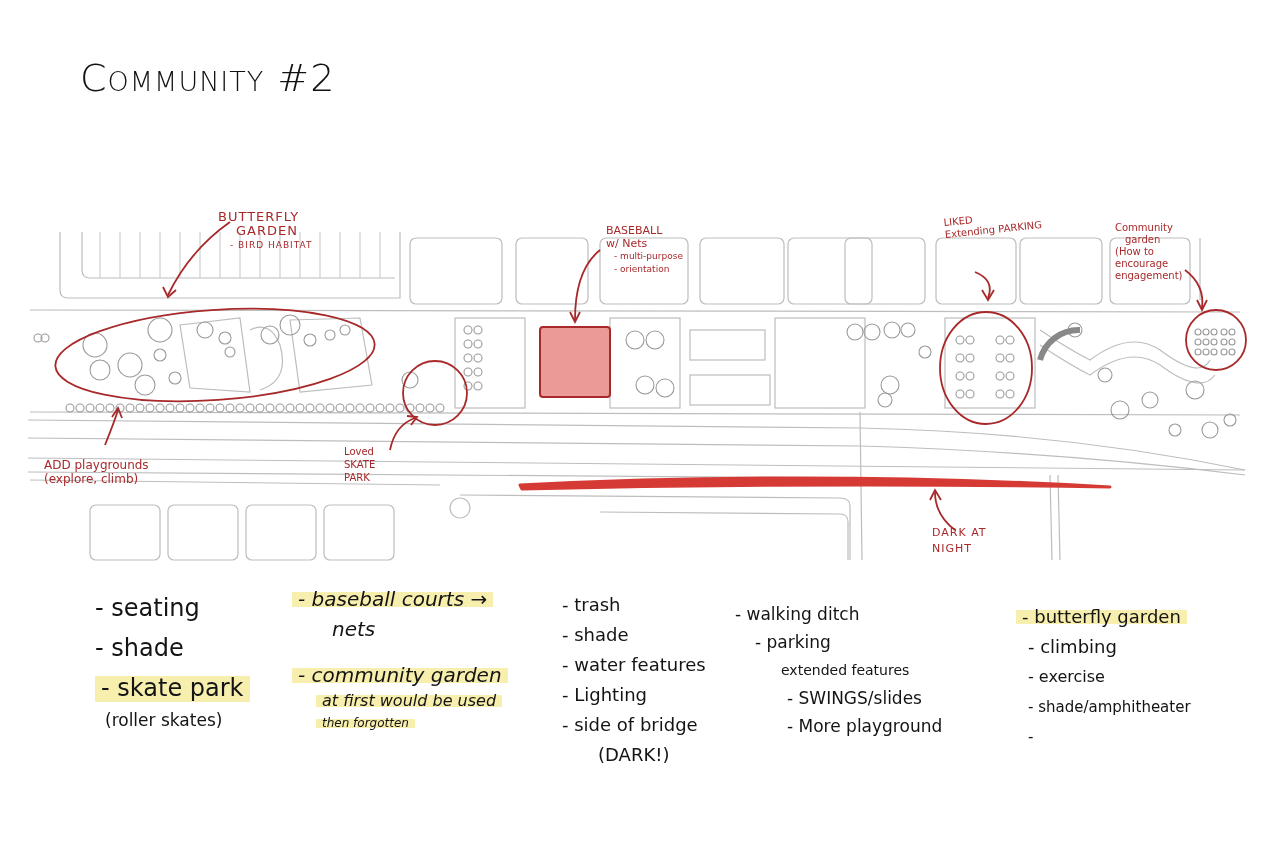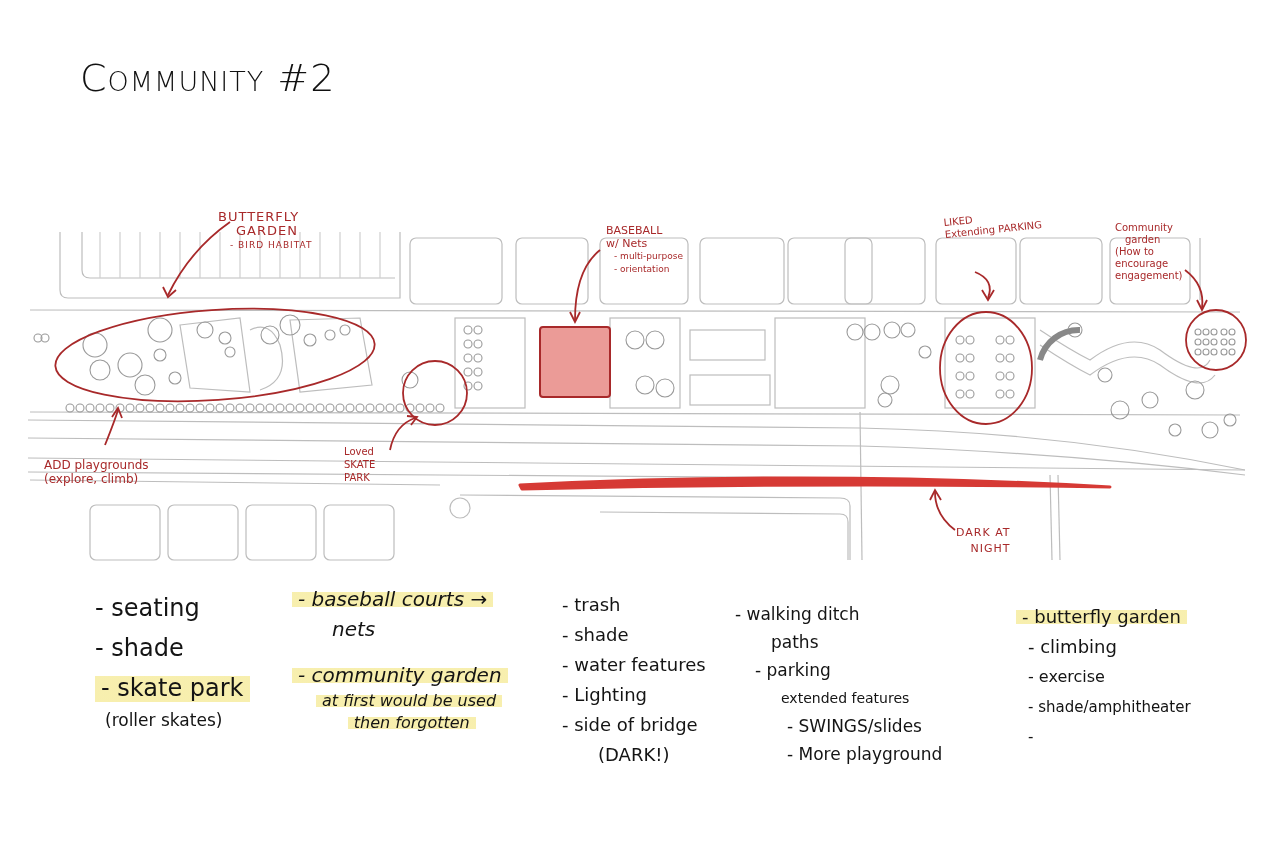--- a/index.html
+++ b/index.html
@@ -246,52 +246,51 @@
   <div class="caps">LIKED</div>
   <div>Extending PARKING</div>
 </div>
 <div class="anno" style="left:1115px;top:222px;font-size:10px;line-height:12px;">
   <div>Community</div>
   <div style="padding-left:10px">garden</div>
   <div>(How to</div>
   <div>encourage</div>
   <div>engagement)</div>
 </div>
-<div class="anno caps" style="left:956px;top:525px;font-size:11px;line-height:16px;text-align:right;">
+<div class="anno caps" style="left:932px;top:525px;font-size:11px;line-height:16px;text-align:left;">
   <div>DARK AT</div>
   <div>NIGHT</div>
 </div>
 
 <div class="note" style="left:95px;top:588px;font-size:24px;line-height:40px;">
   <div>- seating</div>
   <div>- shade</div>
   <div class="hl" style="display:inline-block">- skate park</div>
   <div style="font-size:17px;line-height:24px;padding-left:10px;">(roller skates)</div>
 </div>
 
 <div class="note" style="left:292px;top:584px;font-size:20px;line-height:30px;font-style:italic;">
   <div><span class="hl">- baseball courts →</span></div>
   <div style="padding-left:40px">nets</div>
   <div style="margin-top:16px"><span class="hl">- community garden</span></div>
   <div style="font-size:16px;line-height:22px;padding-left:24px;"><span class="hl">at first would be used</span></div>
-  <div style="font-size:16px;line-height:22px;padding-left:24px;text-align:center;"><span class="hl">then forgotten</span></div>
+  <div style="font-size:12px;line-height:22px;padding-left:24px;"><span class="hl">then forgotten</span></div>
 </div>
 
 <div class="note" style="left:562px;top:590px;font-size:18px;line-height:30px;">
   <div>- trash</div>
   <div>- shade</div>
   <div>- water features</div>
   <div>- Lighting</div>
   <div>- side of bridge</div>
   <div style="padding-left:36px">(DARK!)</div>
 </div>
 
 <div class="note" style="left:735px;top:600px;font-size:17px;line-height:28px;">
   <div>- walking ditch</div>
-  <div style="padding-left:36px">paths</div>
   <div style="padding-left:20px">- parking</div>
   <div style="padding-left:46px;font-size:14px">extended features</div>
   <div style="padding-left:52px">- SWINGS/slides</div>
   <div style="padding-left:52px">- More playground</div>
 </div>
 
 <div class="note" style="left:1010px;top:602px;font-size:18px;line-height:30px;">
   <div style="padding-left:6px"><span class="hl">- butterfly garden</span></div>
   <div style="padding-left:18px">- climbing</div>
   <div style="padding-left:18px;font-size:16px">- exercise</div>

